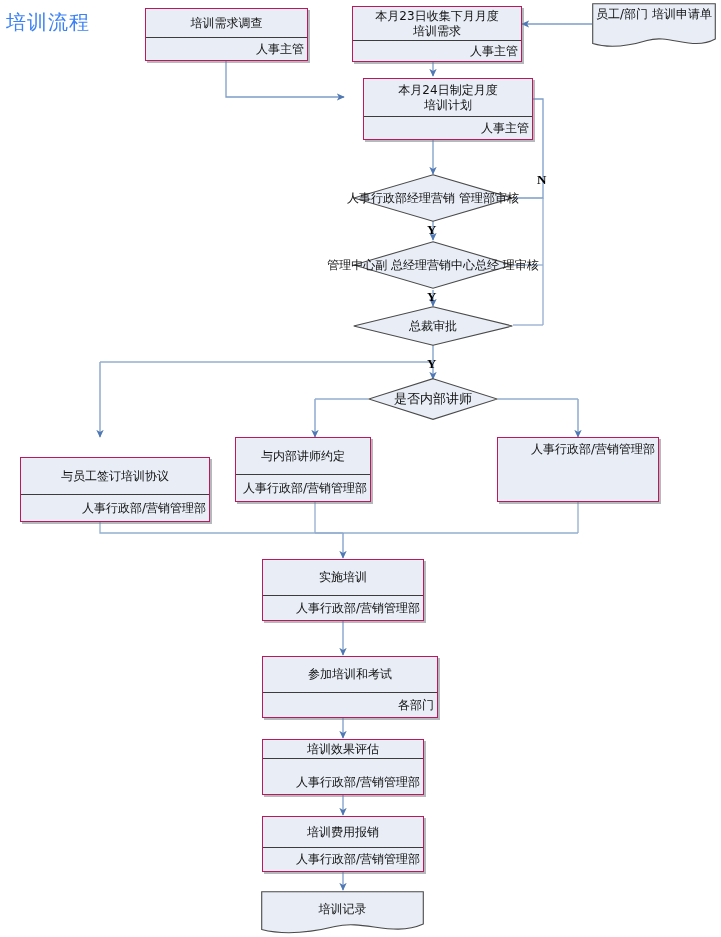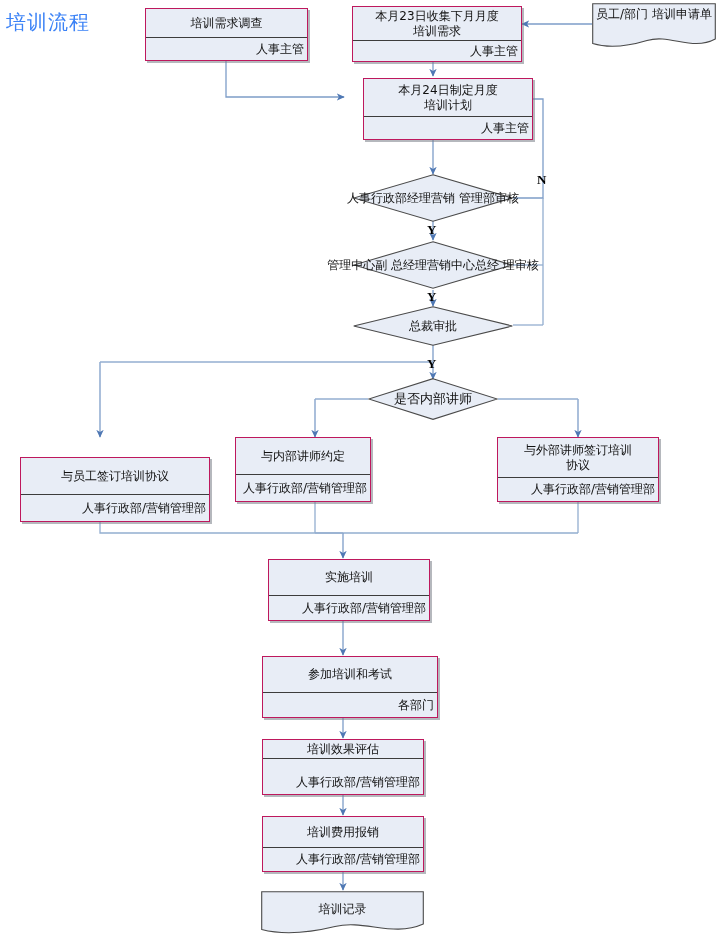--- a/index.html
+++ b/index.html
@@ -273,32 +273,26 @@
   <div class="pbox" style="left:235px;top:437px;width:136px;height:65px;">
     <div class="top">
       <span class="cn">与内部讲师约定</span>
     </div>
     <div class="bot" style="height:26px;">
       <span class="cn">人事行政部/营销管理部</span>
     </div>
   </div>
 
   <div class="pbox" style="left:497px;top:437px;width:162px;height:65px;">
-    <div class="top">
-      <div>
-        <span class="cn">与外部讲师签订培训</span>
-        <span class="cn">协议</span>
-      </div>
-    </div>
     <div class="bot" style="height:23px;">
       <span class="cn">人事行政部/营销管理部</span>
     </div>
   </div>
 
-  <div class="pbox" style="left:268px;top:559px;width:162px;height:62px;">
+  <div class="pbox" style="left:262px;top:559px;width:162px;height:62px;">
     <div class="top">
       <span class="cn">实施培训</span>
     </div>
     <div class="bot" style="height:24px;">
       <span class="cn">人事行政部/营销管理部</span>
     </div>
   </div>
 
   <div class="pbox" style="left:262px;top:656px;width:176px;height:62px;">
     <div class="top">

